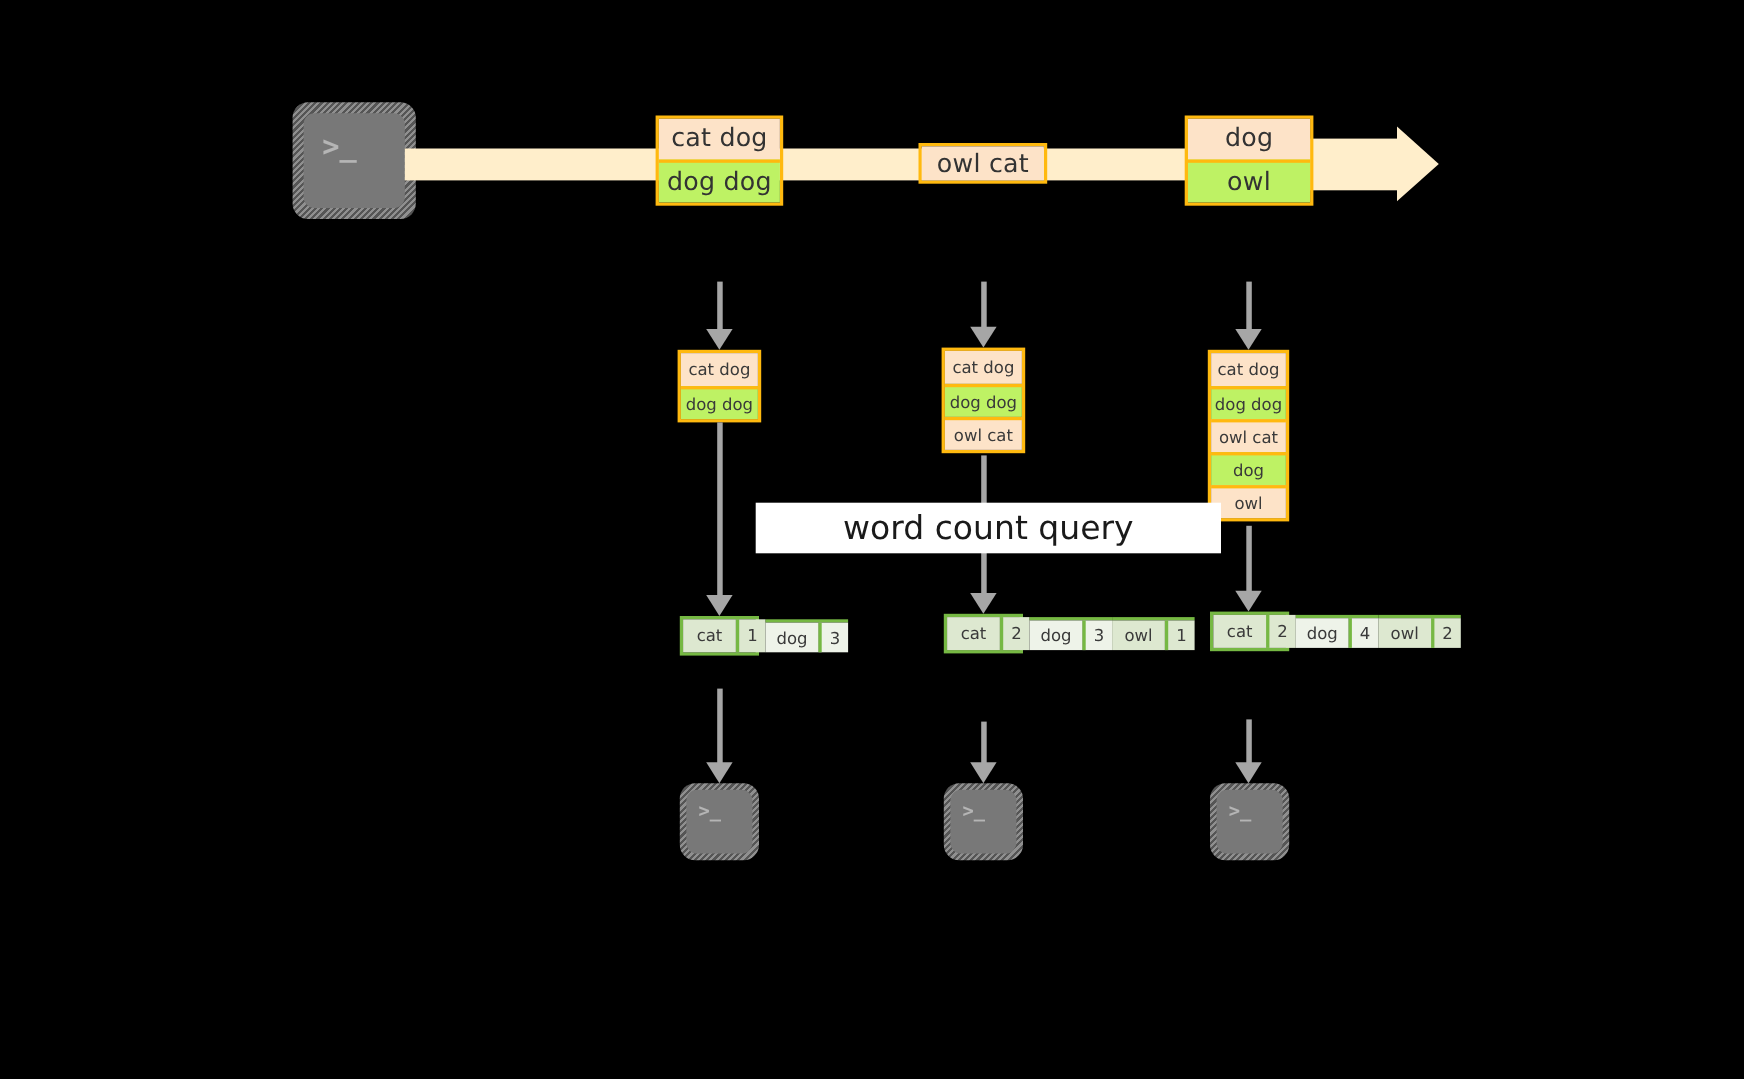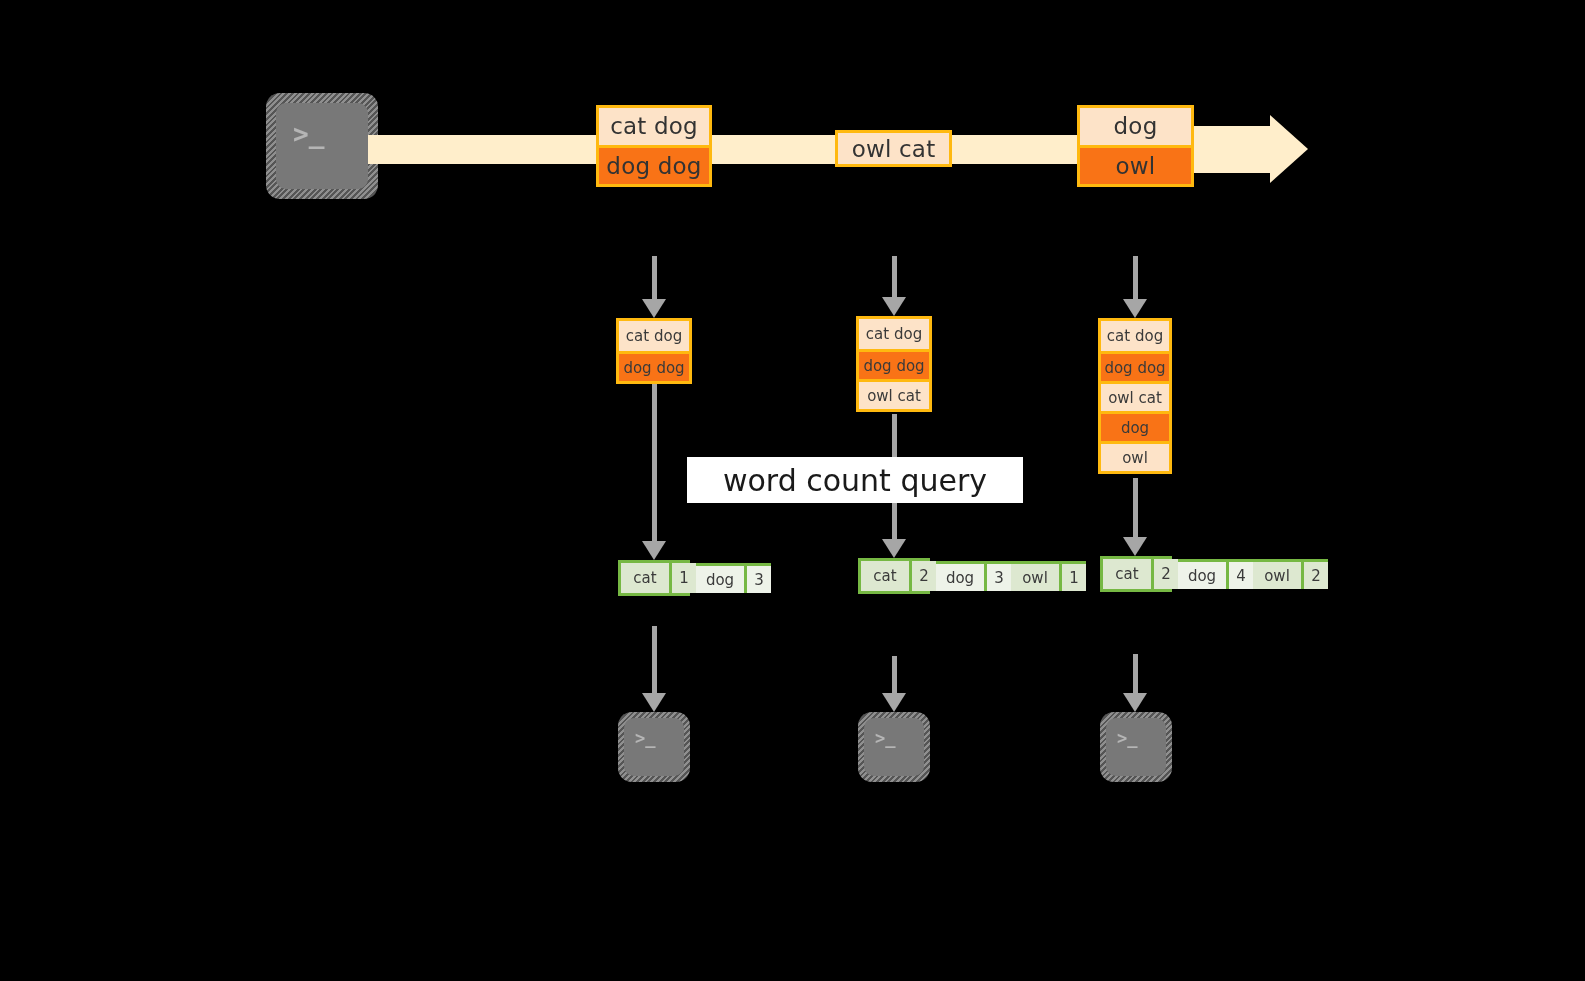--- a/index.html
+++ b/index.html
@@ -69,21 +69,21 @@
     display: flex;
     align-items: center;
     justify-content: center;
     color: #333333;
     font-size: 23px;
     letter-spacing: 0.2px;
     box-sizing: border-box;
   }
   .ev-cell + .ev-cell { border-top: 3px solid #ffb90f; }
   .shade-a { background: #fde3c8; }
-  .shade-b { background: #f97316; }
+  .shade-b { background: #bef264; }
 
   
   .snap-box {
     position: absolute;
     box-sizing: border-box;
     border: 3px solid #ffb90f;
     display: flex;
     flex-direction: column;
   }
   .snap-cell {
@@ -216,21 +216,21 @@
       <div class="arr-head" style="left: 642px; top: 541px;"></div>
     </div>
     <div class="arr" style="left: 0px; top: 0px; width: 0px; height: 0px;">
       <div class="arr-line" style="left: 892px; top: 414px; height: 127px;"></div>
       <div class="arr-head" style="left: 882px; top: 539px;"></div>
     </div>
     <div class="arr" style="left: 0px; top: 0px; width: 0px; height: 0px;">
       <div class="arr-line" style="left: 1133px; top: 478px; height: 61px;"></div>
       <div class="arr-head" style="left: 1123px; top: 537px;"></div>
     </div>
-    <div class="query-label" style="left: 687px; top: 457px; width: 336px; height: 46px;">word count query</div>
+    <div class="query-label" style="left: 687px; top: 457px; width: 423px; height: 46px;">word count query</div>
     <div class="res-table" style="left: 618px; top: 560px; width: 72px;">
       <div class="res-row">
         <div class="res-key gshade-a">cat</div>
         <div class="res-val gshade-a">1</div>
       </div>
       <div class="res-row">
         <div class="res-key gshade-b">dog</div>
         <div class="res-val gshade-b">3</div>
       </div>
     </div>

